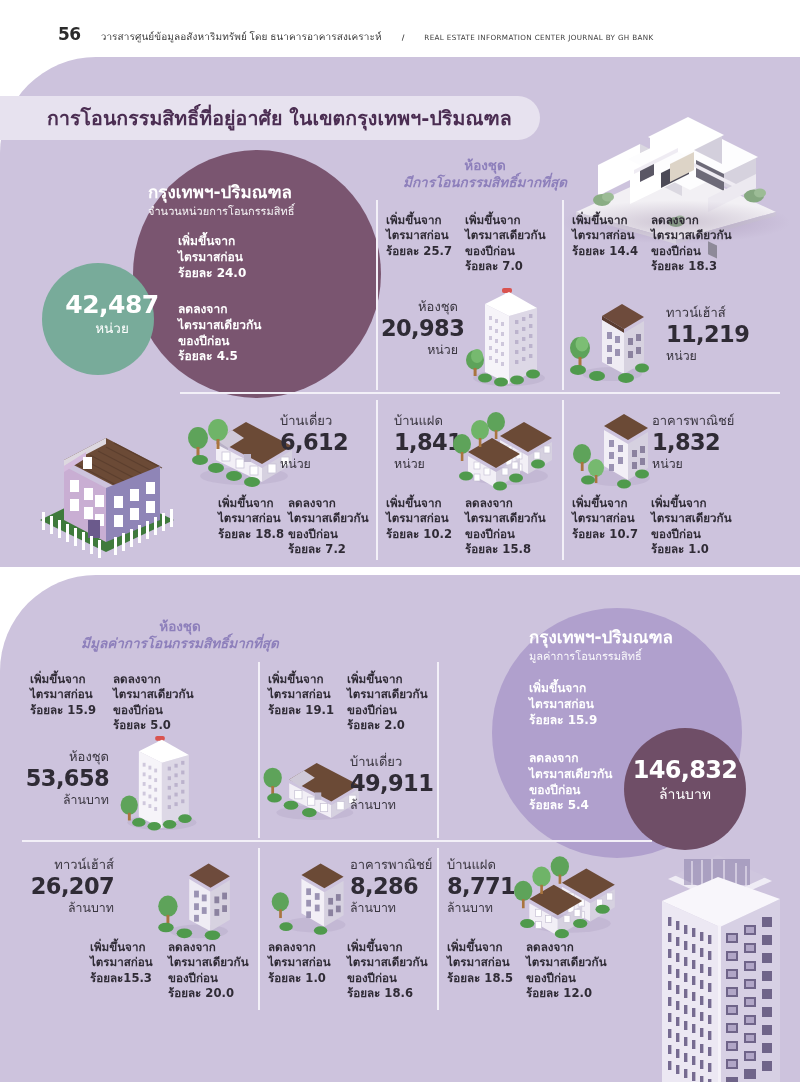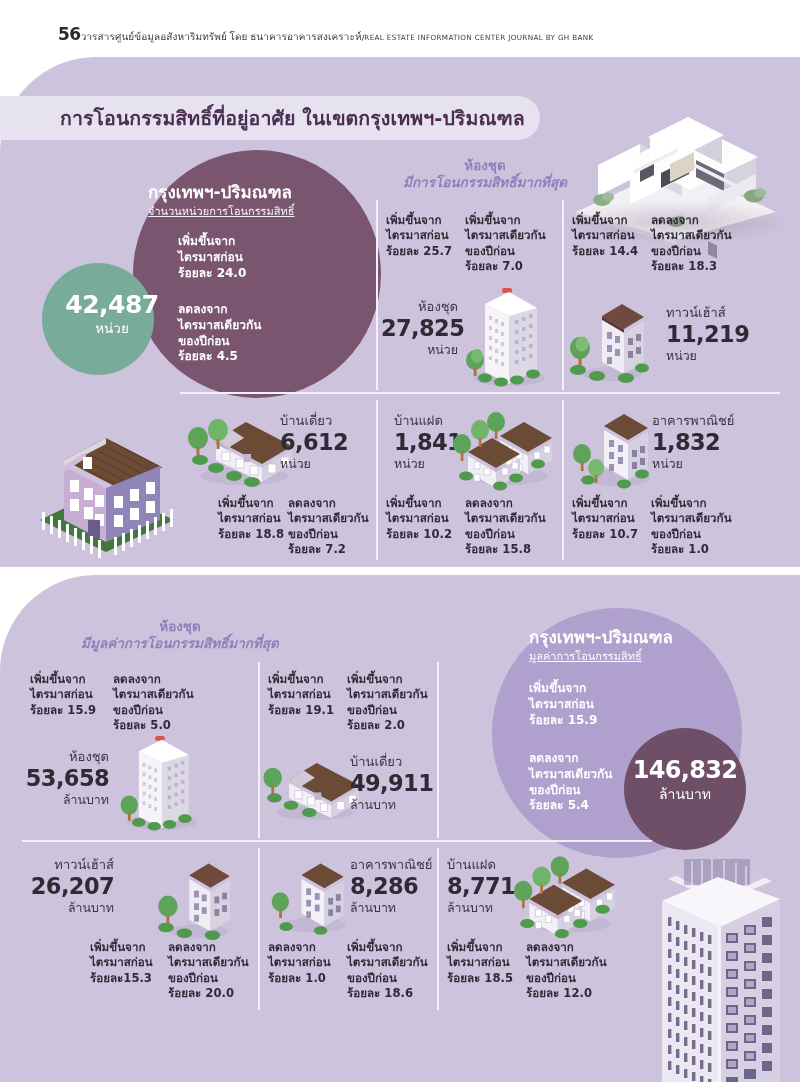--- a/index.html
+++ b/index.html
@@ -8,21 +8,21 @@
     width: 800px; height: 1082px;
     background: #ffffff;
     font-family: "DejaVu Sans", "Liberation Sans", sans-serif;
     overflow: hidden;
   }
   .page { position: relative; width: 800px; height: 1082px; background:#fff; }
 
   
   .runhead {
     position: absolute; left: 58px; top: 24px;
-    display: flex; align-items: baseline; gap: 0;
+    display: flex; align-items: baseline; gap: 20px;
     white-space: nowrap;
   }
   .runhead .pgno { font-size: 17px; font-weight: 700; color:#2b2b2b; letter-spacing:-0.5px; }
   .runhead .rh-th { font-size: 10px; color:#3a3a3a; letter-spacing:0.1px;font-family:Liberation Serif, serif; }
   .runhead .rh-sep { font-size: 7.4px; color:#3a3a3a; font-weight:700; }
   .runhead .rh-en { font-size: 7.2px; color:#3a3a3a; letter-spacing:0.35px; }
 
   
   .panel { position:absolute; left:0; width:800px; background:#cdc3dd; }
   #panel1 { top:57px;  height:510px; border-top-left-radius:96px; }
@@ -31,21 +31,21 @@
   
   .titlebar {
     position:absolute; left:0; height:44px;
     background:#e7e2ef;
     border-top-right-radius:26px; border-bottom-right-radius:26px;
     display:flex; align-items:center;
   }
   #titlebar1 { top:96px; width:540px; }
   #titlebar2 { top:576px; width:515px; }
   .titlebar .ttxt {
-    margin-left:60px; font-size:19.5px; font-weight:600;
+    margin-left:47px; font-size:19.5px; font-weight:600;
     color:#4b2d52; letter-spacing:0.1px; white-space:nowrap;
   }
 
   
   .bigcircle { position:absolute; border-radius:50%; }
   #circ-dark1 { left:133px; top:150px; width:248px; height:248px; background:#7a5570; }
   #circ-teal  { left:42px;  top:263px; width:112px; height:112px; background:#78ab9a; }
   #circ-light2{ left:492px; top:608px; width:250px; height:250px; background:#b0a0cd; }
   #circ-dark2 { left:624px; top:728px; width:122px; height:122px; background:#6f4e67; }
 
@@ -55,21 +55,21 @@
   #teal-val .unit{ font-size:13.5px; font-weight:400; display:block; margin-top:5px; }
   #dark2-val { left:624px; top:758px; width:122px; }
   #dark2-val .num { font-size:24px; font-weight:700; letter-spacing:-0.7px; }
   #dark2-val .unit{ font-size:14px; font-weight:400; display:block; margin-top:5px; }
 
   
   .circtext { position:absolute; color:#fff; }
   #circtext1 { left:148px; top:182px; }
   #circtext2 { left:529px; top:627px; }
   .circtext .hdr  { font-size:17px; font-weight:700; line-height:1.22; }
-  .circtext .sub  { font-size:11px; font-weight:400; line-height:1.25; margin-top:2px; opacity:.93;text-decoration:underline; }
+  .circtext .sub  { font-size:11px; font-weight:400; line-height:1.25; margin-top:2px; opacity:.93; }
   .circtext .grp  { font-size:12px; font-weight:700; line-height:1.32; margin-top:16px; }
 
   
   .subhead { position:absolute; color:#8d7fbb; text-align:center; line-height:1.28; }
   #subhead1 { left:380px; top:157px; width:210px; }
   #subhead2 { left:55px;  top:618px; width:250px; }
   .subhead .l1 { font-size:13.5px; font-weight:700; }
   .subhead .l2 { font-size:13.5px; font-weight:700;font-style:italic; }
 
   
@@ -200,21 +200,21 @@
     <div>ร้อยละ 25.7</div>
   </div>
   <div class="lblblock" style="left:465px; top:213px;">
     <div>เพิ่มขึ้นจาก</div>
     <div>ไตรมาสเดียวกัน</div>
     <div>ของปีก่อน</div>
     <div>ร้อยละ 7.0</div>
   </div>
   <div class="valblock ralign" style="left:381px; top:300px; width:77px;">
     <span class="cat">ห้องชุด</span>
-    <span class="num">27,825</span>
+    <span class="num">20,983</span>
     <span class="unit">หน่วย</span>
   </div>
   <div class="art" style="left:455px; top:286px;">
     <svg width="104" height="102" viewBox="0 0 104 102">
       <ellipse cx="54" cy="92" rx="36" ry="8" fill="#b9aecb" opacity=".55"></ellipse>
 
       <rect x="50" y="6" width="4" height="18" fill="#e8e4ee"></rect>
       <rect x="47" y="2" width="10" height="5" rx="2" fill="#d9534f"></rect>
       <rect x="47" y="10" width="10" height="4" fill="#d9534f"></rect>
 

